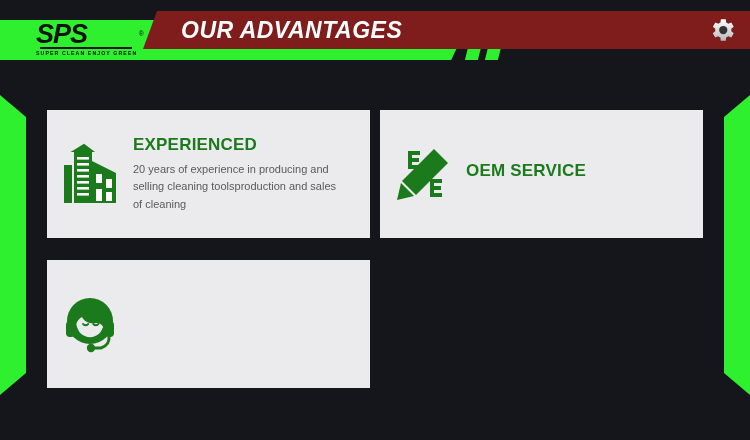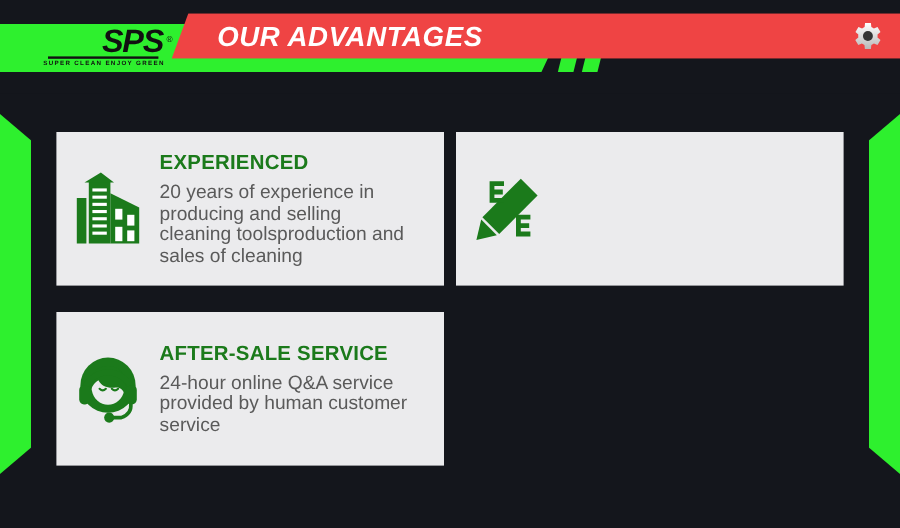--- a/index.html
+++ b/index.html
@@ -52,21 +52,21 @@
   .hdr-slash.s1 { left: 467px; }
   .hdr-slash.s2 { left: 487px; }
 
   
   .hdr-banner {
     position: absolute;
     left: 143px;
     top: 11px;
     width: 607px;
     height: 38px;
-    background: #ef4444;
+    background: #7f1d1d;
     clip-path: polygon(14px 0, 100% 0, 100% 100%, 0 100%);
   }
   .hdr-banner-title {
     position: absolute;
     left: 38px;
     top: 0;
     height: 38px;
     line-height: 38px;
     font-size: 23px;
     font-weight: bold;
@@ -86,21 +86,21 @@
   }
   .logo-mark {
     font-size: 27px;
     font-weight: bold;
     font-style: italic;
     color: #111;
     letter-spacing: -1px;
     line-height: 24px;
     position: relative;
     display: block;
-    text-align: right;
+    text-align: left;
   }
   .logo-reg {
     position: absolute;
     right: -7px;
     top: 0px;
     font-size: 7px;
     font-style: normal;
     font-weight: normal;
     color: #111;
   }
@@ -183,21 +183,21 @@
   }
   .card-title {
     font-size: 17px;
     font-weight: bold;
     color: #1b7a1b;
     letter-spacing: 0.2px;
     margin: 0 0 7px 0;
     line-height: 19px;
   }
   .card-desc {
-    font-size: 16px;
+    font-size: 11px;
     color: #5a5a5a;
     line-height: 17.5px;
     margin: 0;
     max-width: 212px;
   }
 </style>
 </head>
 <body>
 
 <div id="page">
@@ -278,20 +278,21 @@
             <polygon points="40,4 54,18 22,50 8,36"></polygon>
             <polygon points="7,38 20,51 3,55"></polygon>
 
             <path d="M14 6 h12 v4 h-8 v3 h7 v4 h-7 v3 h8 v4 h-12 z"></path>
 
             <path d="M36 34 h12 v4 h-8 v3 h7 v4 h-7 v3 h8 v4 h-12 z"></path>
           </g>
         </svg>
       </div>
       <div class="card-body">
+        <h3 class="card-title">OEM SERVICE</h3>
       </div>
     </div>
 
 
     <div class="card">
       <div class="card-icon">
         <svg width="60" height="60" viewBox="0 0 60 60" aria-hidden="true">
 
           <circle cx="30" cy="27" r="23" fill="#1b7a1b"></circle>
           <path fill="#ebebed" d="M30 13 a14 15 0 0 0 -13.6 17.8 c1.5 8 7 12.4 13.6 12.4 s12.1 -4.4 13.6 -12.4 A14 15 0 0 0 30 13 z"></path>
@@ -303,20 +304,16 @@
 
           <path d="M10 31 A21 21 0 0 1 50 31" stroke="#1b7a1b" stroke-width="5" fill="none" stroke-linecap="round"></path>
 
           <rect x="6" y="27" width="9" height="16" rx="4" fill="#1b7a1b"></rect>
           <rect x="45" y="27" width="9" height="16" rx="4" fill="#1b7a1b"></rect>
 
           <path d="M49 42 q1 9 -8 12 h-8" stroke="#1b7a1b" stroke-width="3" fill="none" stroke-linecap="round"></path>
           <circle cx="31" cy="54" r="4.2" fill="#1b7a1b"></circle>
         </svg>
       </div>
-      <div class="card-body">
-        <h3 class="card-title">AFTER-SALE SERVICE</h3>
-        <p class="card-desc">24-hour online Q&amp;A service provided by human customer service</p>
-      </div>
     </div>
 
   </div>
 </div>
 
 </body></html>

